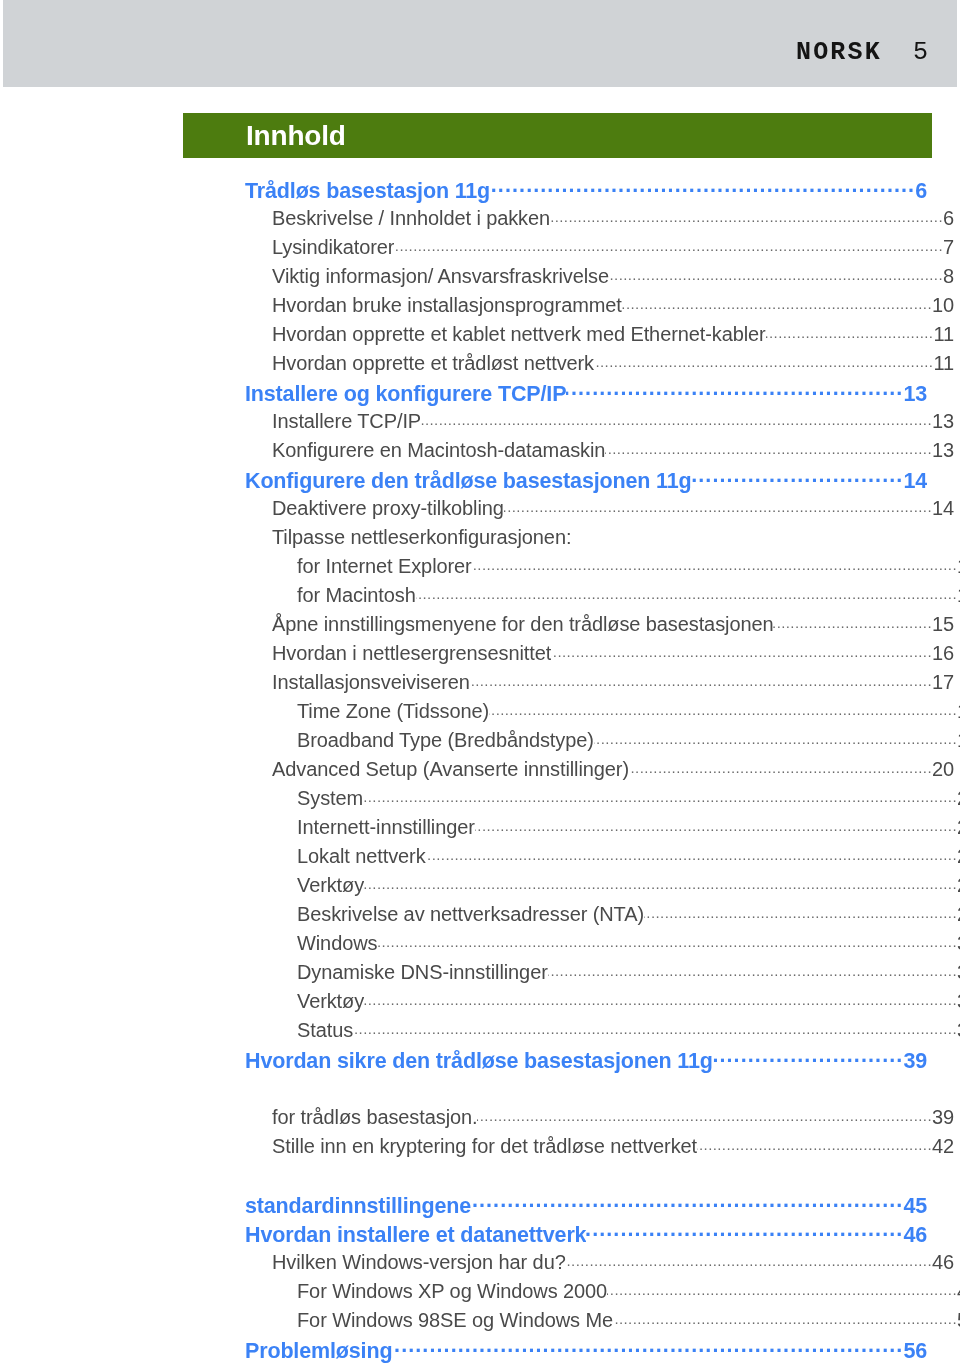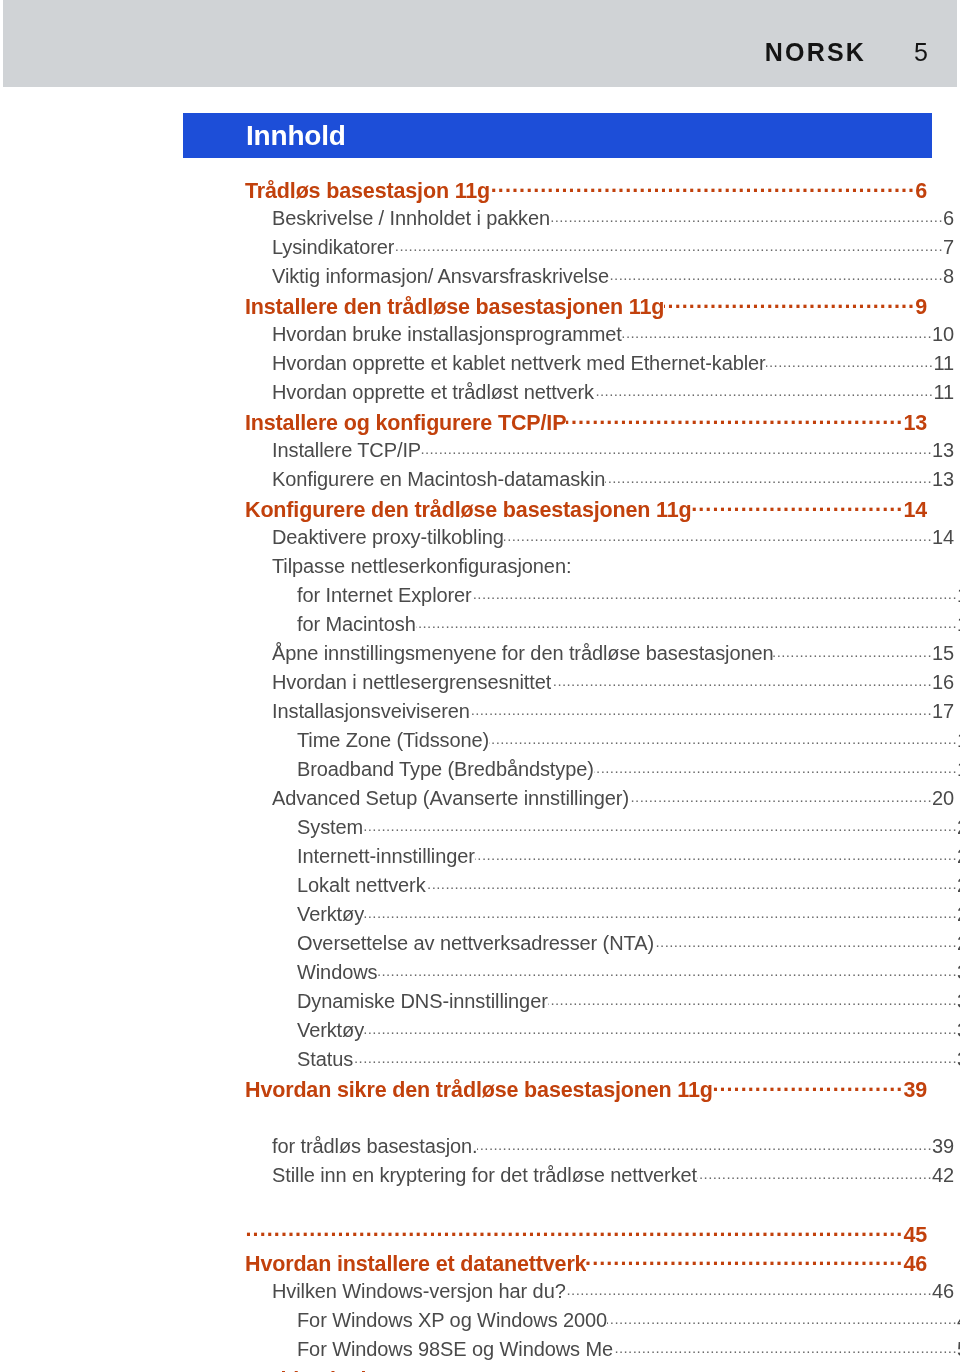--- a/index.html
+++ b/index.html
@@ -25,42 +25,43 @@
     width: 954px;
     height: 87px;
     background: #d0d3d6;
   }
   .header-text {
     position: absolute;
     right: 32px;
     top: 38px;
     display: flex;
     align-items: center;
-    gap: 48px;
+    gap: 31px;
+    font-family: Liberation Mono, monospace;
   }
   .header-lang {
     font-size: 25px;
     font-weight: bold;
     letter-spacing: 2.2px;
     color: #141414;
   }
   .header-pageno {
     font-size: 25px;
     font-weight: normal;
     color: #141414;
   }
 
   
   .title-bar {
     position: absolute;
     left: 183px;
     top: 113px;
     width: 749px;
     height: 45px;
-    background: #1d4ed8;
+    background: #4d7c0f;
     text-decoration: underline;
   }
   .title-bar-label {
     position: absolute;
     left: 63px;
     top: 7px;
     font-size: 28px;
     font-weight: bold;
     color: #ffffff;
     letter-spacing: -0.2px;
@@ -109,21 +110,21 @@
   .toc-page {
     flex: 0 0 auto;
     text-align: right;
     padding-left: 0px;
   }
 
   
   .lvl0 {
     font-size: 21.5px;
     font-weight: bold;
-    color: #c2410c;
+    color: #3b82f6;
     margin-left: 0px;
     letter-spacing: -0.15px;
   }
   .lvl0 .toc-leader::before { letter-spacing: 1.1px; font-weight: bold; }
 
   
   .lvl1 {
     font-size: 20px;
     font-weight: normal;
     color: #4a4a4a;
@@ -173,25 +174,20 @@
     <div class="toc-row lvl1">
       <span class="toc-label">Lysindikatorer</span>
       <span class="toc-leader"></span>
       <span class="toc-page">7</span>
     </div>
     <div class="toc-row lvl1">
       <span class="toc-label">Viktig informasjon/ Ansvarsfraskrivelse</span>
       <span class="toc-leader"></span>
       <span class="toc-page">8</span>
     </div>
-    <div class="toc-row lvl0">
-      <span class="toc-label">Installere den trådløse basestasjonen 11g</span>
-      <span class="toc-leader"></span>
-      <span class="toc-page">9</span>
-    </div>
     <div class="toc-row lvl1">
       <span class="toc-label">Hvordan bruke installasjonsprogrammet</span>
       <span class="toc-leader"></span>
       <span class="toc-page">10</span>
     </div>
     <div class="toc-row lvl1">
       <span class="toc-label">Hvordan opprette et kablet nettverk med Ethernet-kabler</span>
       <span class="toc-leader"></span>
       <span class="toc-page">11</span>
     </div>
@@ -284,21 +280,21 @@
       <span class="toc-label">Lokalt nettverk</span>
       <span class="toc-leader"></span>
       <span class="toc-page">25</span>
     </div>
     <div class="toc-row lvl2">
       <span class="toc-label">Verktøy</span>
       <span class="toc-leader"></span>
       <span class="toc-page">26</span>
     </div>
     <div class="toc-row lvl2">
-      <span class="toc-label">Oversettelse av nettverksadresser (NTA)</span>
+      <span class="toc-label">Beskrivelse av nettverksadresser (NTA)</span>
       <span class="toc-leader"></span>
       <span class="toc-page">28</span>
     </div>
     <div class="toc-row lvl2">
       <span class="toc-label">Windows</span>
       <span class="toc-leader"></span>
       <span class="toc-page">30</span>
     </div>
     <div class="toc-row lvl2">
       <span class="toc-label">Dynamiske DNS-innstillinger</span>
@@ -332,20 +328,21 @@
     <div class="toc-row lvl1">
       <span class="toc-label">Stille inn en kryptering for det trådløse nettverket</span>
       <span class="toc-leader"></span>
       <span class="toc-page">42</span>
     </div>
     <div class="toc-row lvl0 noleader">
       <span class="toc-leader"></span>
       <span class="toc-page"></span>
     </div>
     <div class="toc-row lvl0">
+      <span class="toc-label">standardinnstillingene</span>
       <span class="toc-leader"></span>
       <span class="toc-page">45</span>
     </div>
     <div class="toc-row lvl0">
       <span class="toc-label">Hvordan installere et datanettverk</span>
       <span class="toc-leader"></span>
       <span class="toc-page">46</span>
     </div>
     <div class="toc-row lvl1">
       <span class="toc-label">Hvilken Windows-versjon har du?</span>

